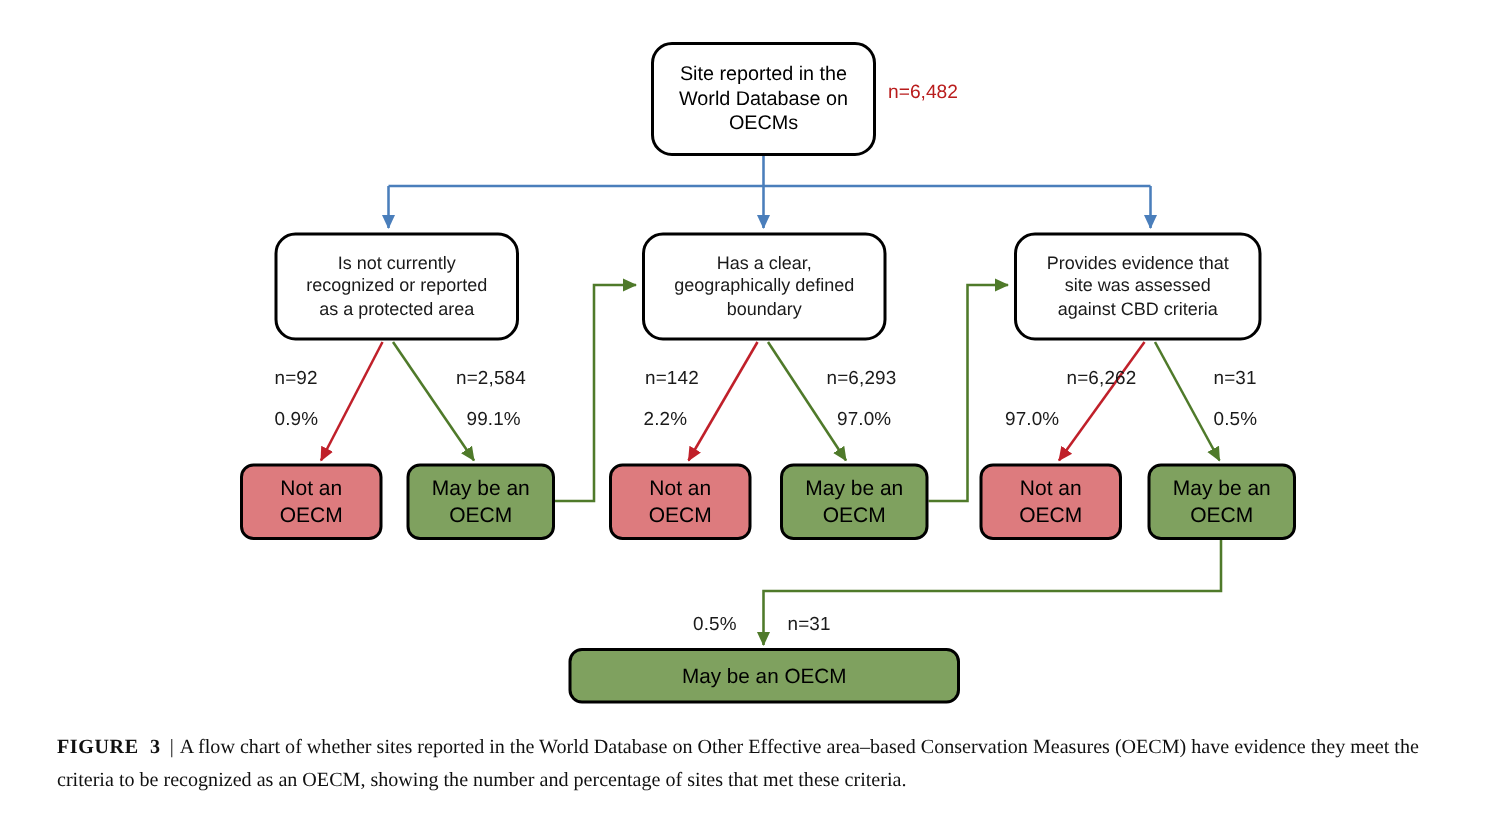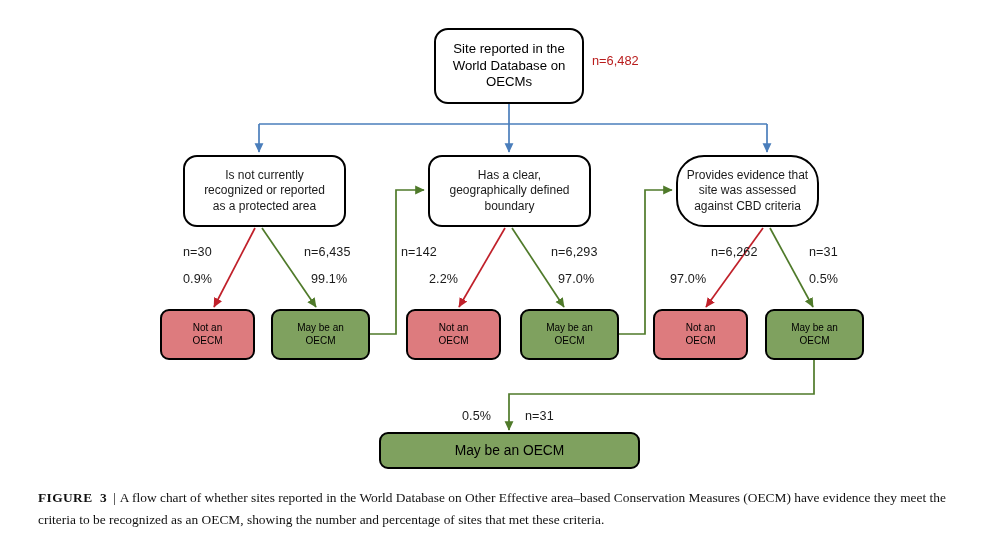--- a/index.html
+++ b/index.html
@@ -58,21 +58,21 @@
     background: #ffffff;
     color: #1a1a1a;
   }
 
   .root-node {
     font-size: 13.2px;
     border-radius: 14px;
   }
 
   .outcome-node {
-    font-size: 10px;
+    font-size: 14px;
     border-radius: 9px;
     border-width: 2.4px;
   }
   .outcome-red   { background: #dd7b7e; }
   .outcome-green { background: #7fa15f; }
 
   .final-node {
     font-size: 13.8px;
     border-radius: 9px;
     border-width: 2.4px;
@@ -188,33 +188,33 @@
 recognized or reported
 as a protected area</span>
   </div>
 
   <div class="node decision-node" style="left:428px; top:155px; width:163px; height:72px;">
     <span class="node-text">Has a clear,
 geographically defined
 boundary</span>
   </div>
 
-  <div class="node decision-node" style="left:676px; top:155px; width:143px; height:72px;border-radius:28px;">
+  <div class="node decision-node" style="left:676px; top:155px; width:165px; height:72px;">
     <span class="node-text">Provides evidence that
 site was assessed
 against CBD criteria</span>
   </div>
 
-  <div class="edge-label" style="left:183px; top:245px;">n=30</div>
+  <div class="edge-label" style="left:183px; top:245px;">n=92</div>
   <div class="edge-label" style="left:183px; top:272px;">0.9%</div>
 
-  <div class="edge-label" style="left:304px; top:245px;">n=6,435</div>
+  <div class="edge-label" style="left:304px; top:245px;">n=2,584</div>
   <div class="edge-label" style="left:311px; top:272px;">99.1%</div>
 
-  <div class="edge-label" style="left:401px; top:245px;">n=142</div>
+  <div class="edge-label" style="left:430px; top:245px;">n=142</div>
   <div class="edge-label" style="left:429px; top:272px;">2.2%</div>
 
   <div class="edge-label" style="left:551px; top:245px;">n=6,293</div>
   <div class="edge-label" style="left:558px; top:272px;">97.0%</div>
 
   <div class="edge-label" style="left:663px; top:245px;padding-left:48px;">n=6,262</div>
   <div class="edge-label" style="left:670px; top:272px;">97.0%</div>
 
   <div class="edge-label" style="left:809px; top:245px;">n=31</div>
   <div class="edge-label" style="left:809px; top:272px;">0.5%</div>

